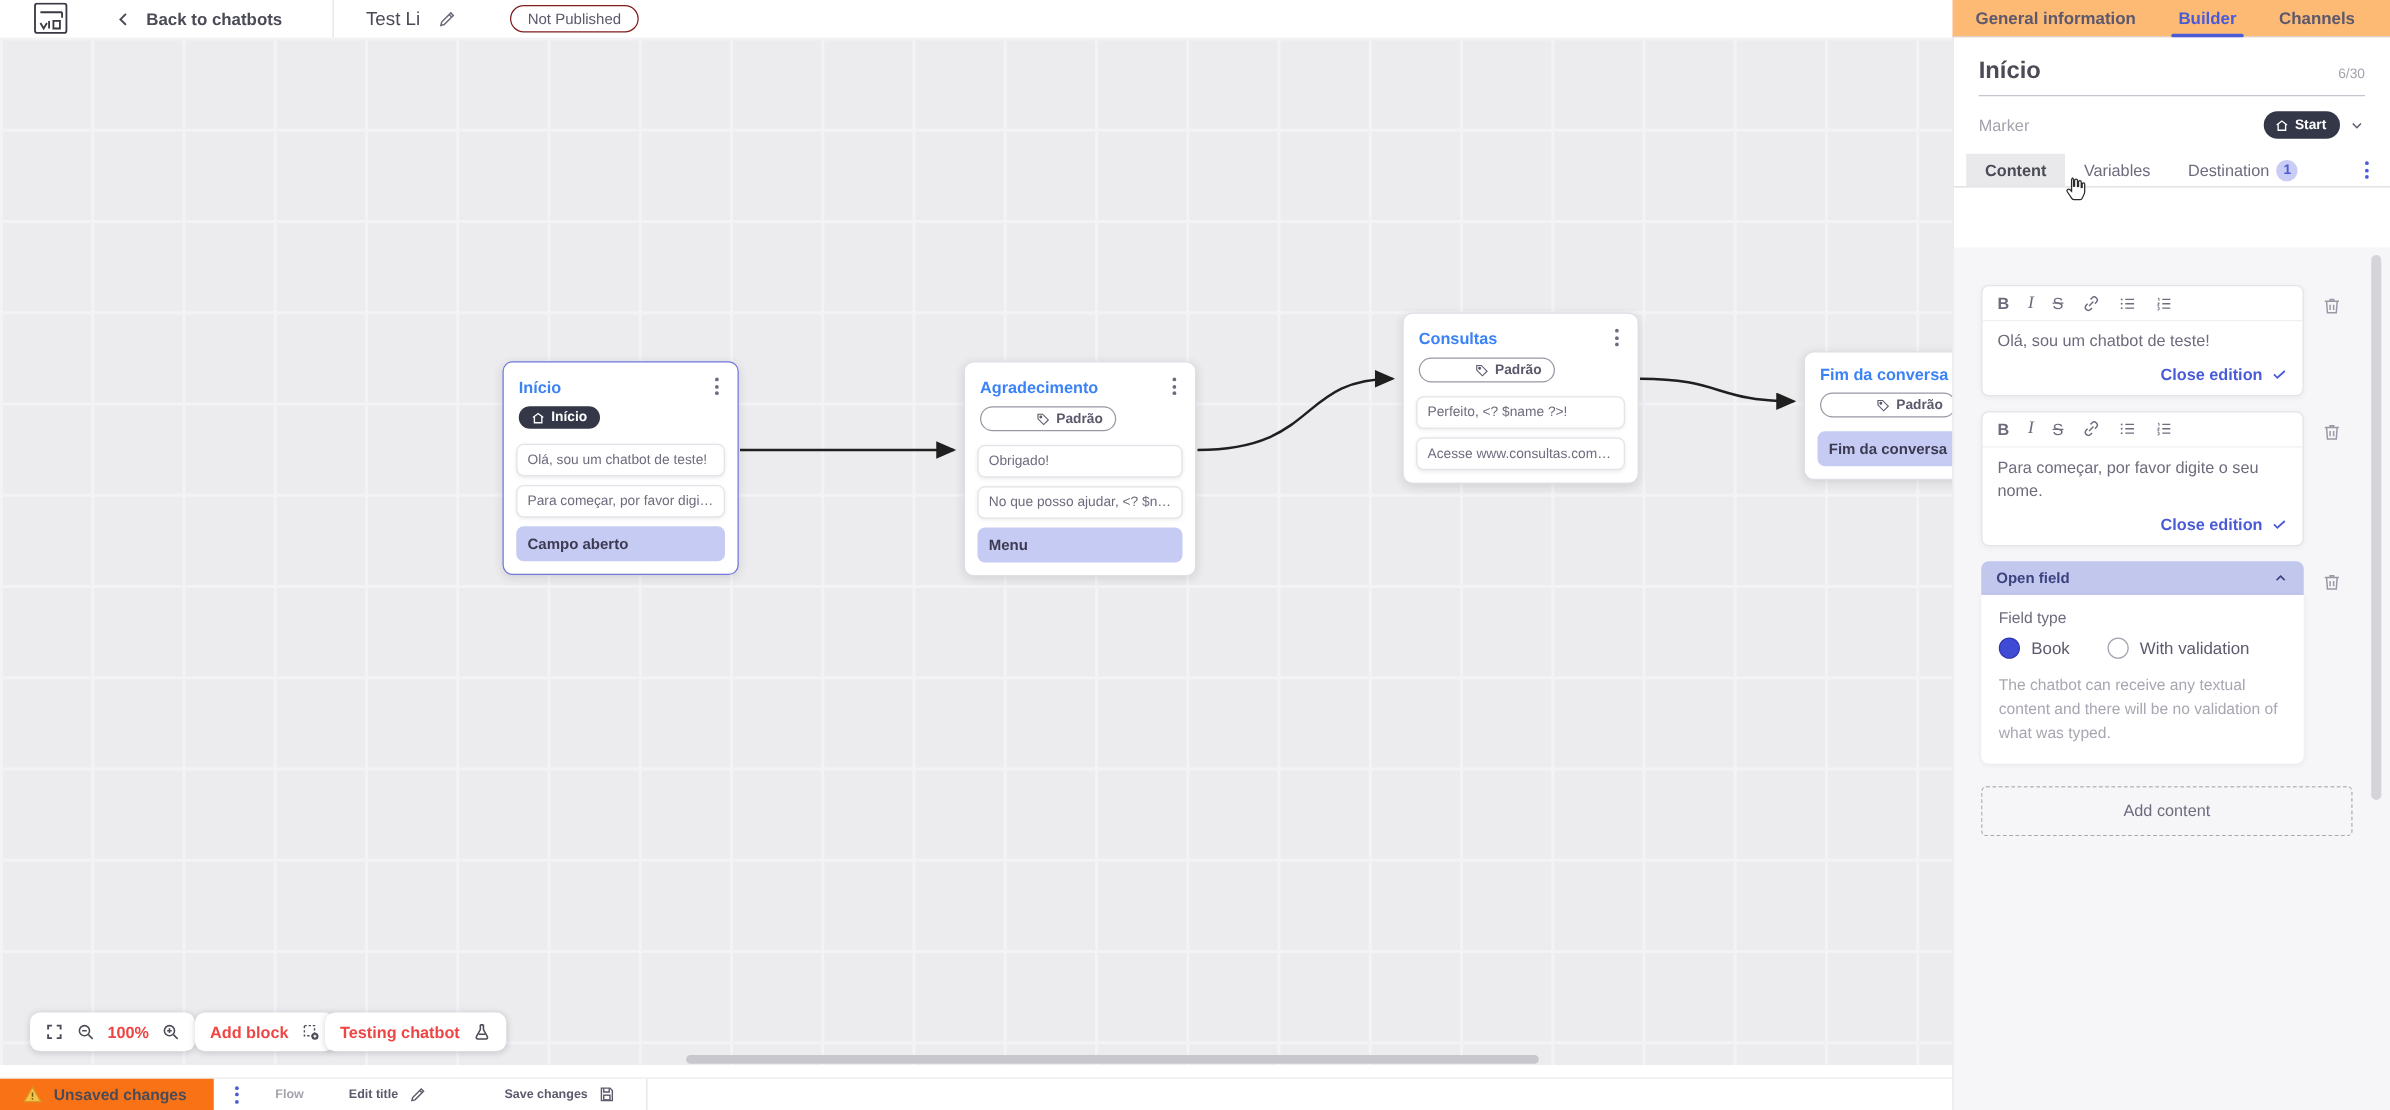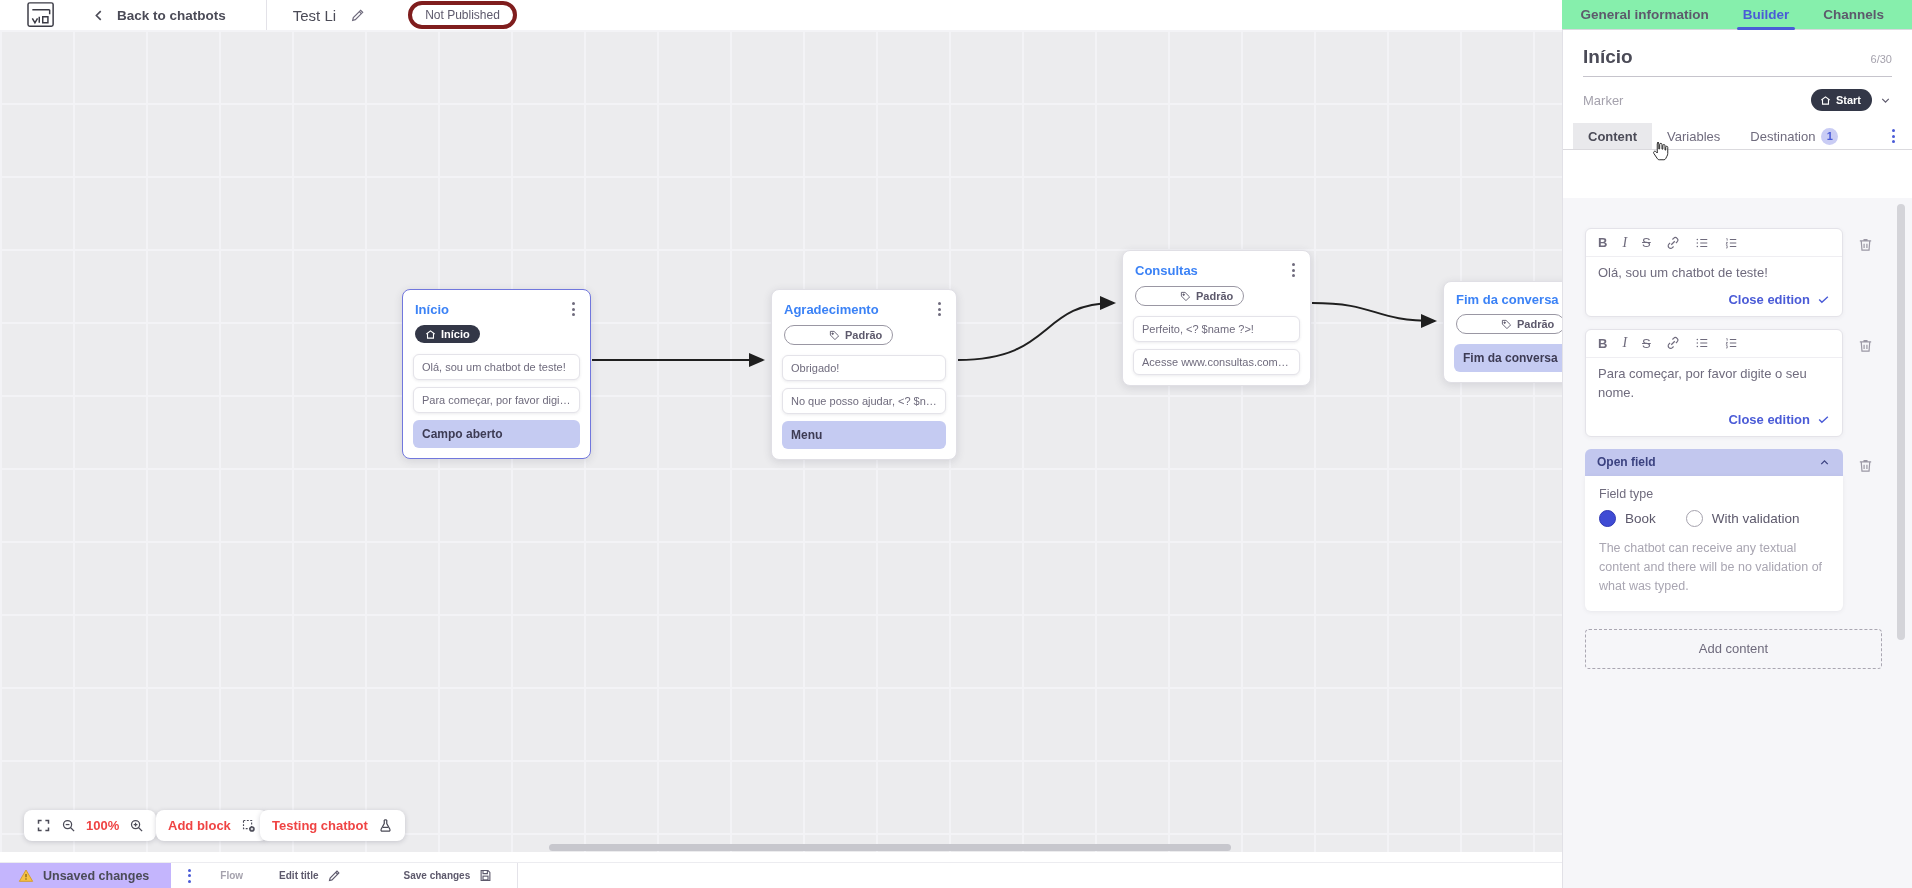--- a/index.html
+++ b/index.html
@@ -10,24 +10,24 @@
   
   .topbar { position:absolute; top:0; left:0; width:1562px; height:30px; background:#fff;
     display:flex; align-items:center; z-index:10; }
   .logo { margin-left:24px; width:34px; height:26px; flex:0 0 auto; }
   .back { display:flex; align-items:center; gap:10px; margin-left:34px; cursor:pointer; }
   .back svg { width:15px; height:15px; color:#4b4b57; }
   .back-label { font-size:13.5px; font-weight:700; color:#4b4b57; }
   .v-div { width:1px; height:30px; background:#e3e2e8; margin-left:40px; }
   .doc-title { margin-left:26px; font-size:15px; font-weight:500; color:#4b4b57; }
   .pencil { width:16px; height:16px; color:#6f6b7d; margin-left:14px; cursor:pointer; }
-  .status-pill { margin-left:42px; border:4px solid #7f1d1d; border-radius:14px;
+  .status-pill { margin-left:42px; border:1px solid #7f1d1d; border-radius:14px;
     padding:3px 13px; font-size:12px; color:#5d596c; }
 
-  .topbar-tabs { position:absolute; top:0; right:0; width:350px; height:30px; background:#86efac;
+  .topbar-tabs { position:absolute; top:0; right:0; width:350px; height:30px; background:#fdba74;
     display:flex; align-items:center; justify-content:flex-end; gap:34px; padding-right:28px;
     border-bottom:1px solid #d9d8de; z-index:11; }
   .top-tab { font-size:13.5px; font-weight:600; color:#5d596c; position:relative; height:30px;
     display:flex; align-items:center; cursor:pointer; }
   .top-tab.active { color:#4a5bd7; }
   .top-tab.active::after { content:""; position:absolute; left:-6px; right:-6px; bottom:0;
     height:3px; background:#4a5bd7; border-radius:2px; }
 
   
   .canvas { position:absolute; top:30px; left:0; width:1562px; height:822px;
@@ -63,21 +63,21 @@
   .ctl-card { position:absolute; top:780px; height:31px; background:#fff; border-radius:8px;
     box-shadow:0 1px 5px rgba(60,60,80,.22); display:flex; align-items:center; gap:10px;
     padding:0 12px; font-size:13px; font-weight:700; color:#ef4444; cursor:pointer; z-index:5; }
   .ctl-card svg { width:15px; height:15px; color:#4b4b57; }
   .hscroll { position:absolute; top:814px; left:549px; width:682px; height:7px;
     background:#c7c7cd; border-radius:4px; z-index:4; cursor:grab; }
 
   
   .statusbar { position:absolute; top:862px; left:0; width:1562px; height:26px; background:#fff;
     border-top:1px solid #ececf0; display:flex; align-items:center; z-index:15; }
-  .unsaved { height:100%; background:#c4b5fd; display:flex; align-items:center; gap:9px;
+  .unsaved { height:100%; background:#f97316; display:flex; align-items:center; gap:9px;
     padding:0 22px 0 18px; font-size:12.5px; font-weight:700; color:#4b4b57; }
   .unsaved svg { width:16px; height:16px; }
   .sb-item { display:flex; align-items:center; gap:8px; font-size:10px; font-weight:600;
     color:#5d596c; cursor:pointer; }
   .sb-item svg { width:15px; height:15px; color:#5d596c; }
   .sb-flow { color:#a5a2ad; font-weight:600; }
   .sb-div { width:1px; height:100%; background:#e4e3e9; margin-left:24px; }
 
   
   .panel { position:absolute; top:30px; right:0; width:350px; height:858px; background:#fff;

